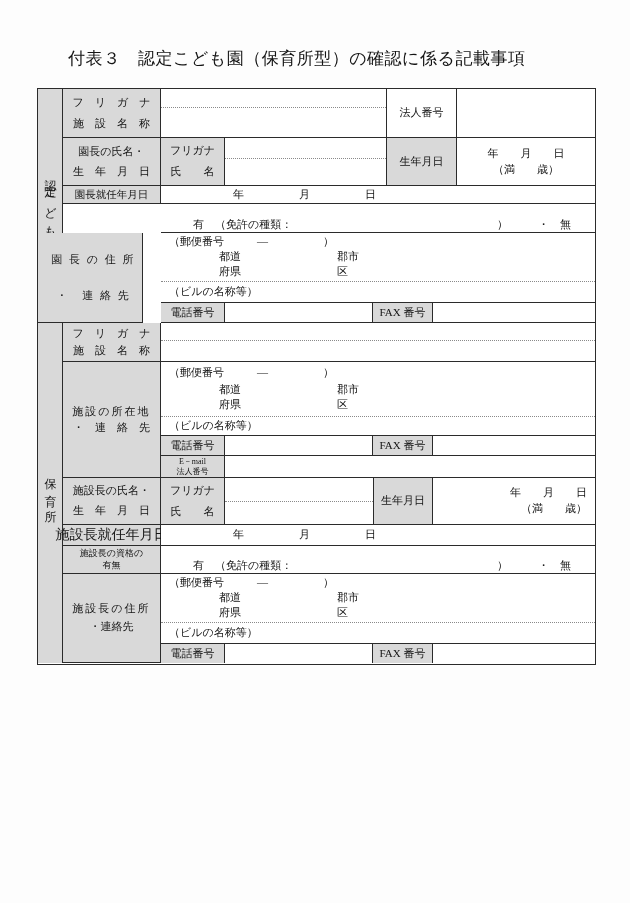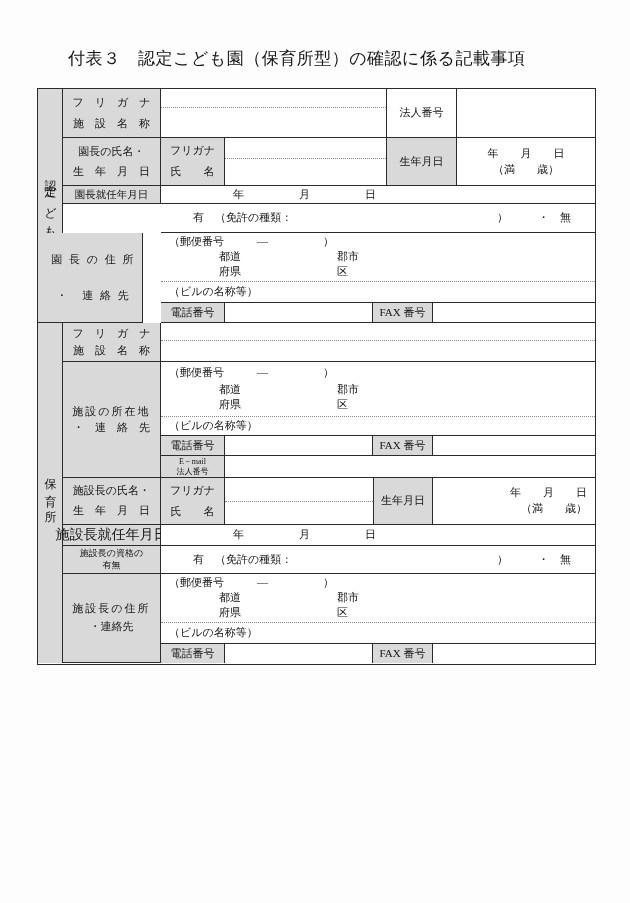--- a/index.html
+++ b/index.html
@@ -15,21 +15,21 @@
   .nbr{border-right:none;}
   .nbb{border-bottom:none;}
   .bbd{border-bottom:1px dotted #8a8a8a;}
   .cc{display:flex;flex-direction:column;align-items:center;justify-content:center;text-align:center;}
   .dot{position:absolute;left:0;right:0;height:0;border-top:1px dotted #8a8a8a;}
   .vert{writing-mode:vertical-rl;text-orientation:upright;}
   .ab{position:absolute;white-space:pre;}
   .s8{font-size:8px;line-height:1.2;text-align:right;}
   .s9{font-size:9px;line-height:1.3;}
   .s10{font-size:14px;}
-  .lic{display:flex;flex-direction:row;align-items:center;padding-left:32px;}
+  .lic{display:flex;flex-direction:row;align-items:flex-end;padding-left:32px;}
   .lic .sp{flex:1;}
   .ymd{display:flex;align-items:center;padding-left:72px;white-space:pre;}
   .birth-r{align-items:flex-end;padding-right:8px;}
   .bldg{display:flex;align-items:center;padding-left:8px;}
   .ls2{letter-spacing:2px;}
   span{white-space:pre;}
 </style>
 </head>
 <body>
 

